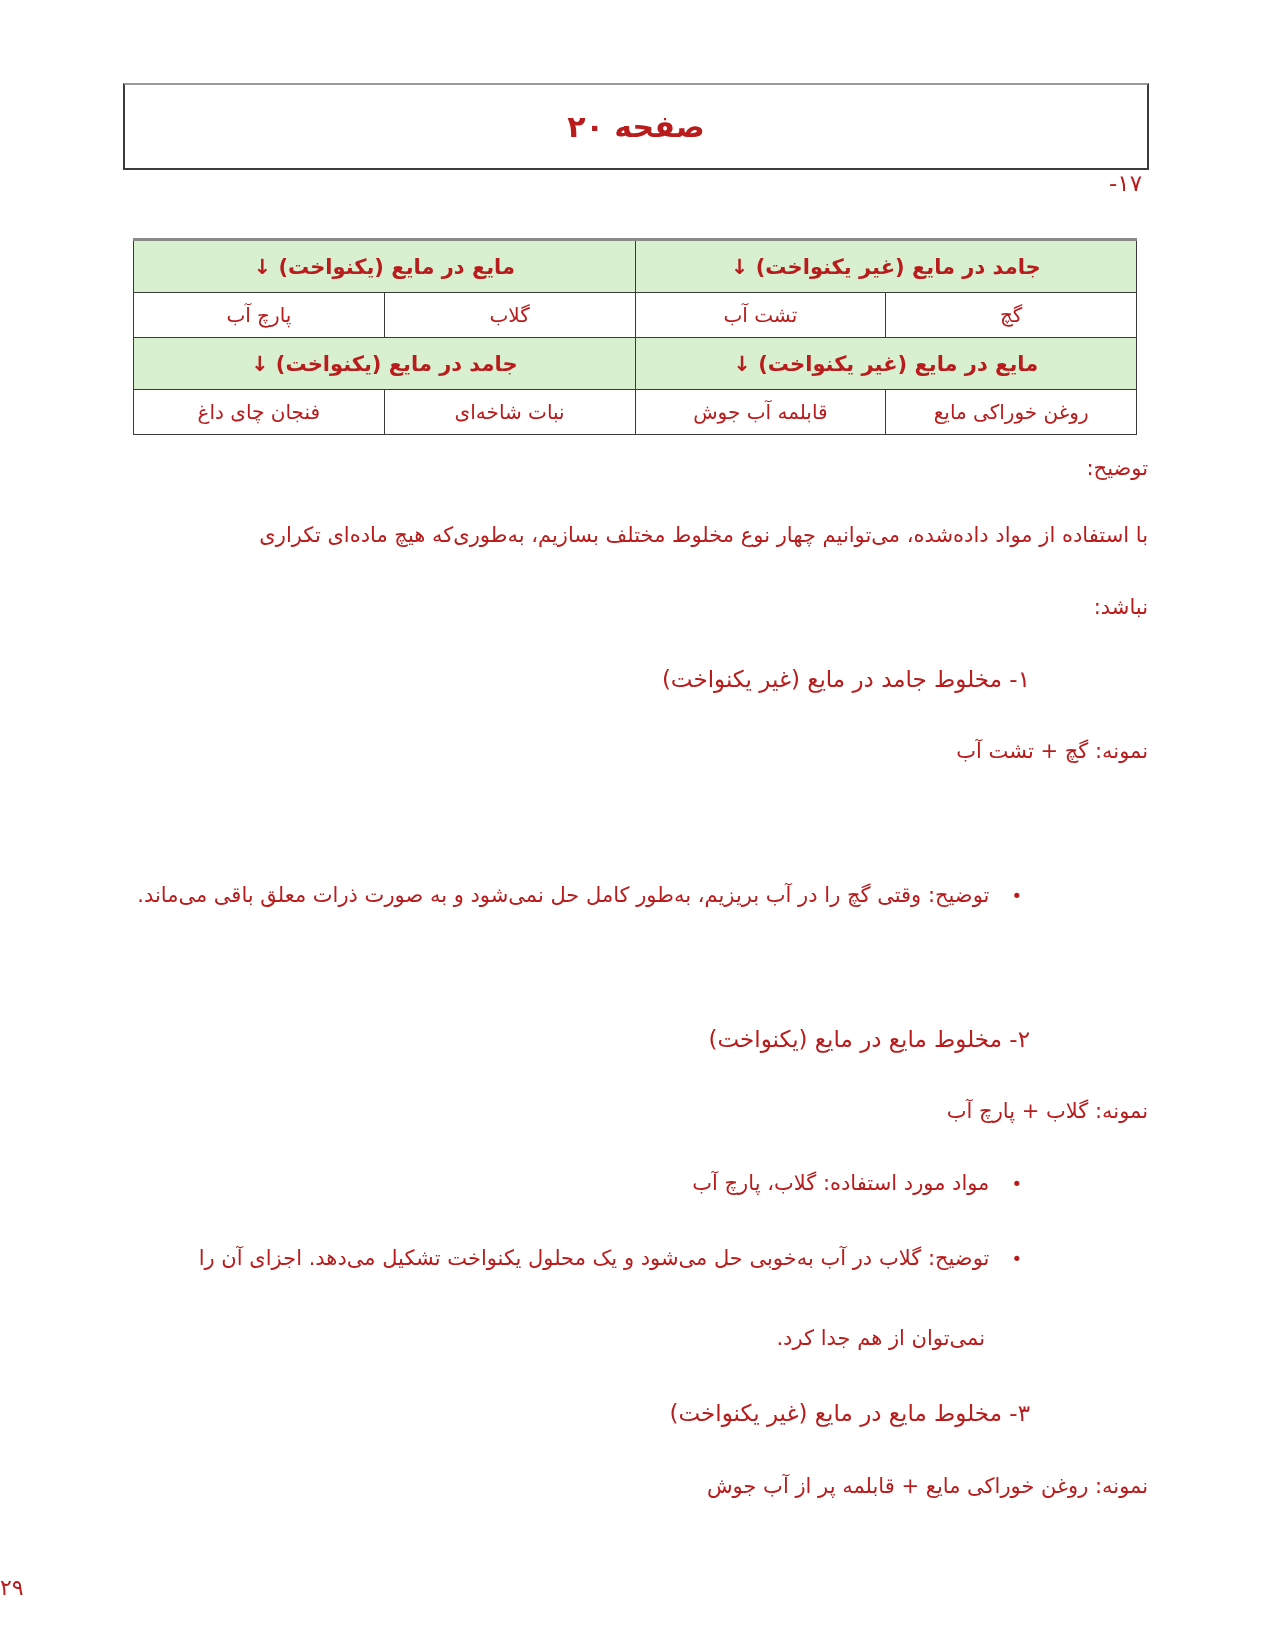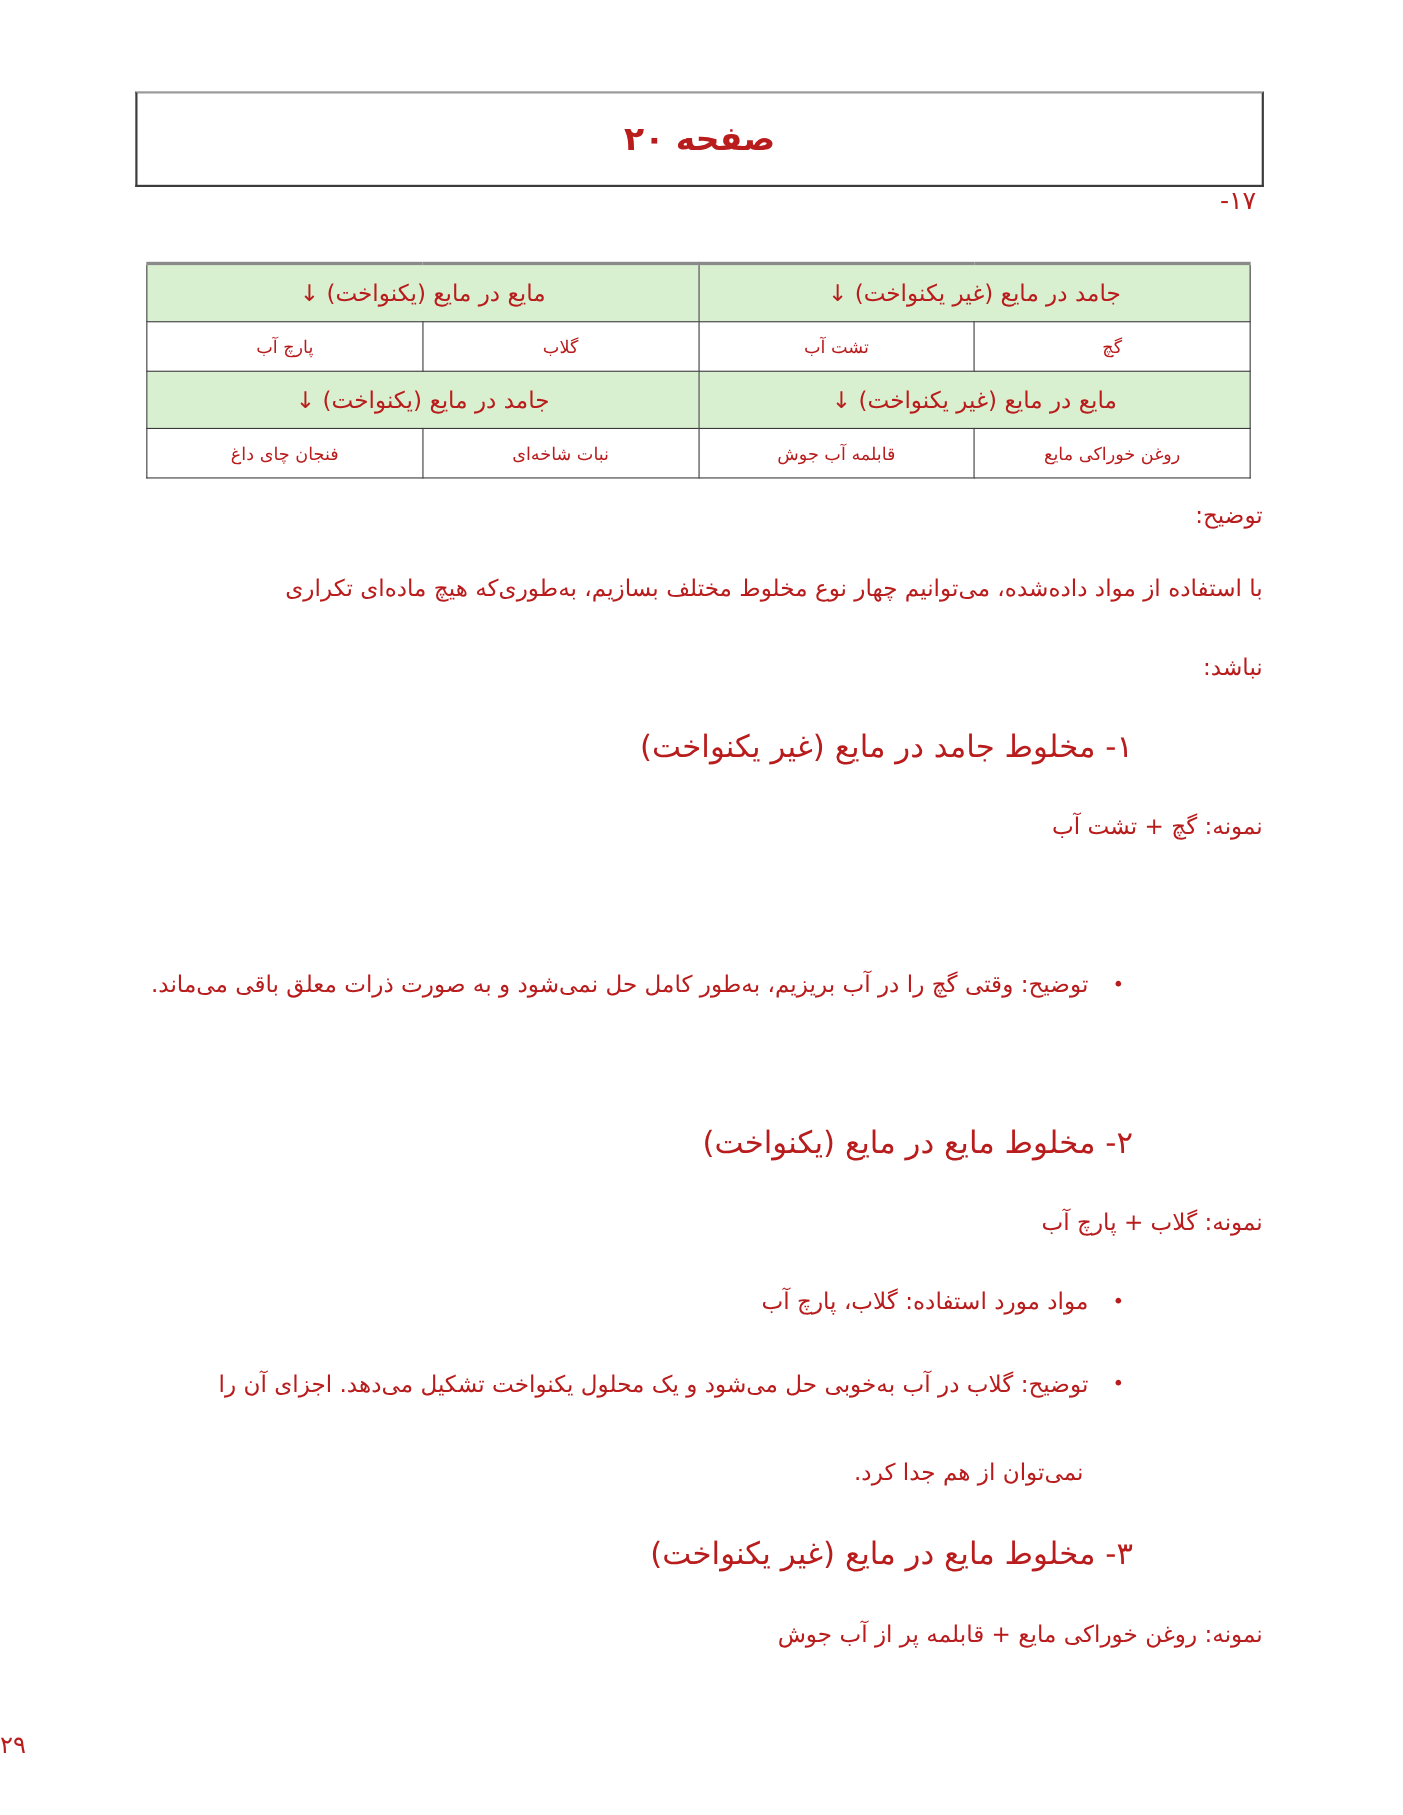--- a/index.html
+++ b/index.html
@@ -39,47 +39,47 @@
     position:absolute;
     left:133px;top:238px;
     width:1004px;
     border-collapse:collapse;
     table-layout:fixed;
     direction:rtl;
   }
   table.mix td{
     border:1.6px solid #3a3a3a;
     text-align:center;vertical-align:middle;
-    font-size:16px;
+    font-size:20px;
     padding:0 4px;
     overflow:hidden;white-space:nowrap;
   }
   table.mix tr.hdr td{
     background:#d9f0d0;
-    font-weight:normal;
+    font-weight:bold;
     font-size:21px;
     height:51px;
   }
   table.mix tr.dat td{
     background:#ffffff;
     height:44px;
   }
   table.mix{border-top:3px solid #8a8a8a;}
   
   .line{
     position:absolute;
     right:127px;left:60px;
     height:36px;line-height:36px;
     font-size:21px;
     text-align:right;
     white-space:nowrap;
     direction:rtl;
   }
   .line b{font-weight:normal;text-align:right;}
-  .heading{padding-right:118px;font-weight:bold;font-size:28px;}
+  .heading{padding-right:118px;font-weight:bold;font-size:23px;}
   .bullet{padding-right:126px;}
   .bullet .dot{
     display:inline-block;
     margin-left:22px;
     font-size:18px;
     vertical-align:middle;
   }
   .cont{padding-right:163px;}
   .page-num{
     position:absolute;

